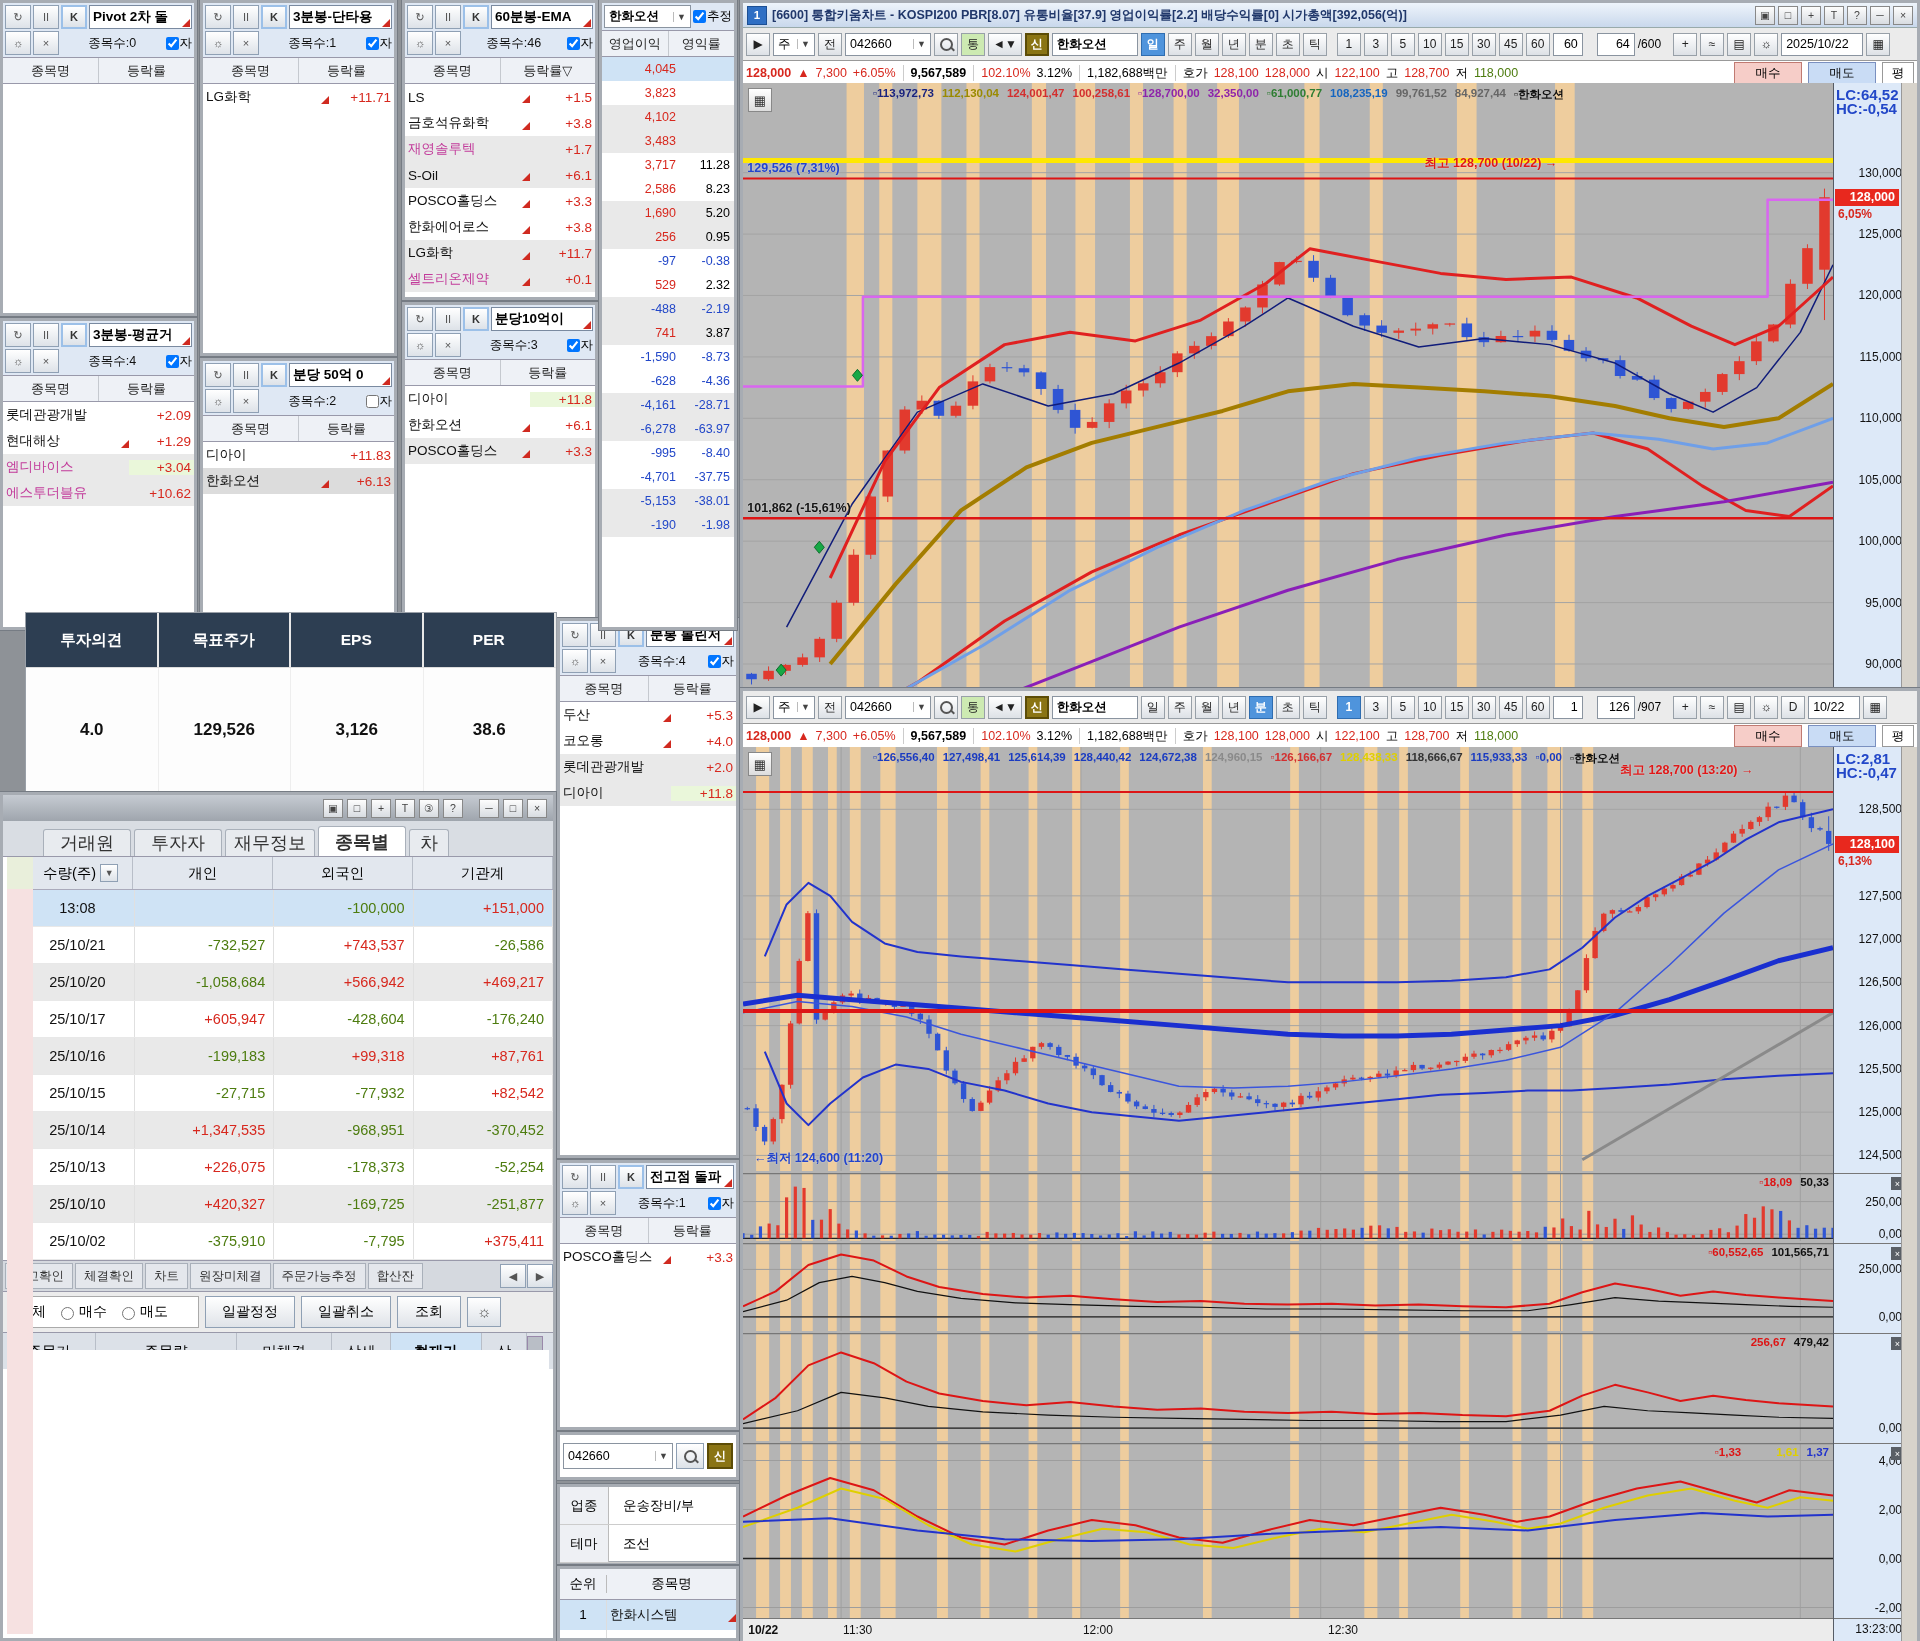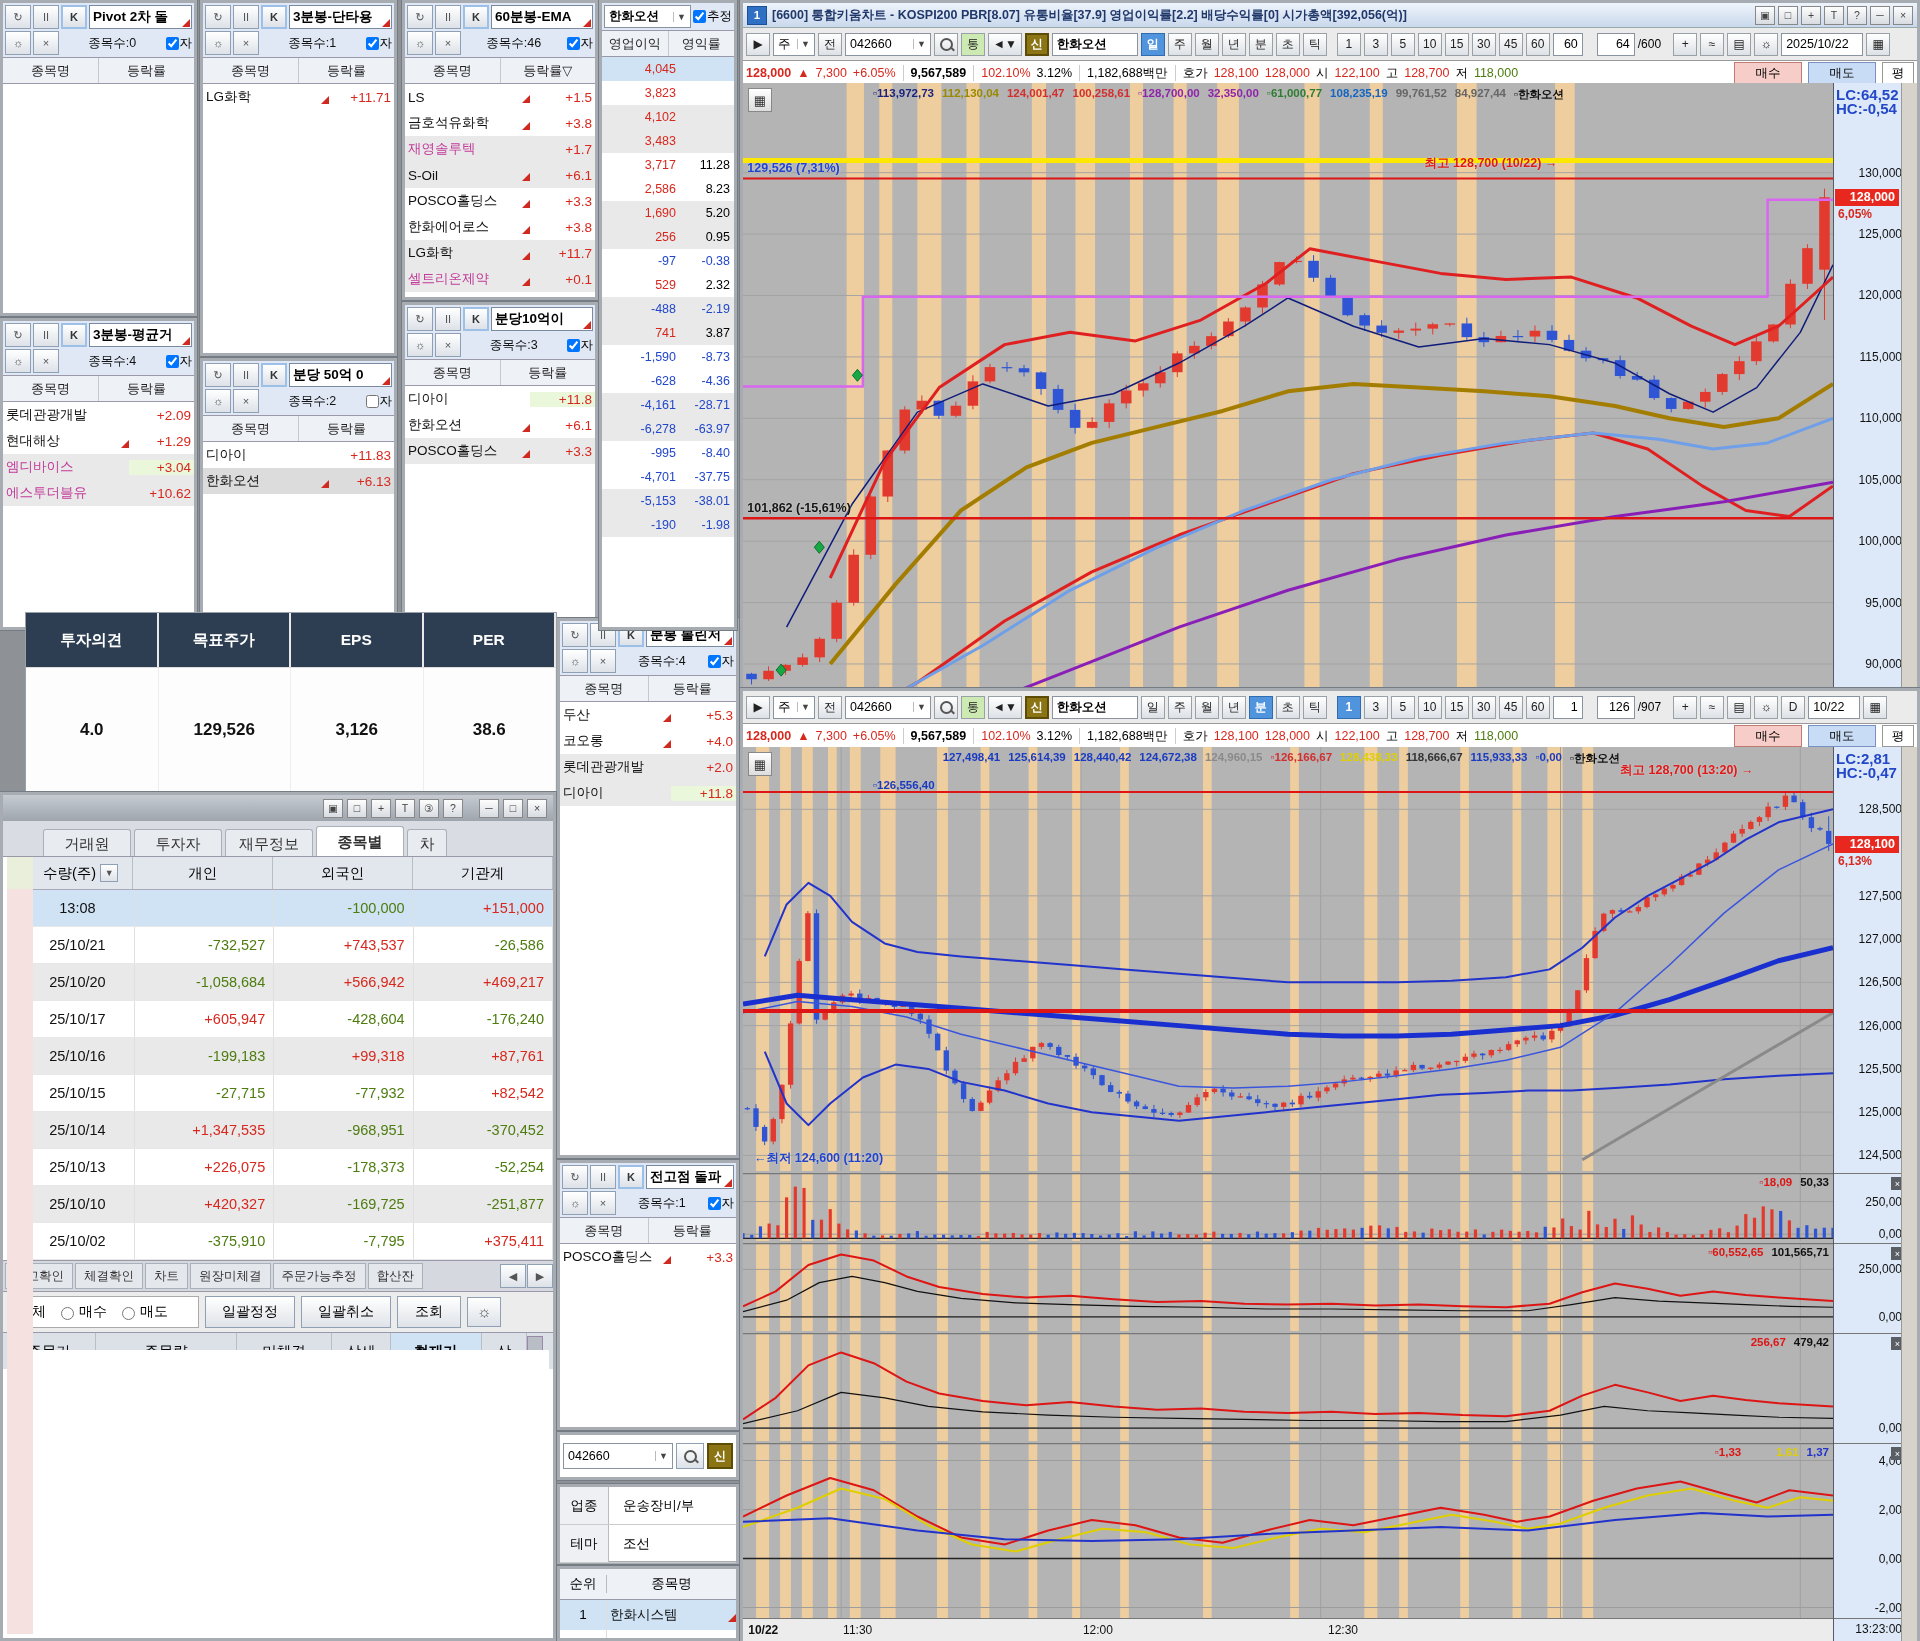--- a/index.html
+++ b/index.html
@@ -40,21 +40,21 @@
   #consensus{position:absolute;left:25px;top:612px;width:530px;height:180px;background:#fdfdfd;border:1px solid #9aa0a8}
   .chead{display:flex;height:54px}
   .chead .cc{flex:1;background:#2d3e52;color:#fff;font-weight:700;font-size:15.5px;display:flex;align-items:center;justify-content:center;border-right:2px solid #e8e8e8}
   .cvals{display:flex;height:124px;border-top:1px solid #ddd}
   .cvals .cc{flex:1;display:flex;align-items:center;justify-content:center;font-size:17px;font-weight:700;color:#111;border-right:1px solid #eee}
   
   #investor{position:absolute;left:0;top:792px;width:556px;height:849px;background:#fff;border:3px solid #a7acb3;outline:1px solid #767c84;box-sizing:border-box}
   .ititle{height:26px;background:linear-gradient(#c6cbd2,#9fa5ad);display:flex;align-items:center;justify-content:flex-end;gap:4px;padding:0 6px;font-size:12px;color:#333}
   .ico{width:18px;height:17px;background:linear-gradient(#fdfdfd,#d8dce1);border:1px solid #888;display:flex;align-items:center;justify-content:center;font-size:10.5px;color:#444}
   .itabs{height:32px;background:#d9dde3;display:flex;align-items:flex-end;padding:3px 4px 0 40px;gap:3px;border-bottom:1px solid #99a}
-  .itab{min-width:88px;text-align:center;background:#e8ebef;border:1px solid #a9b0ba;border-bottom:none;font-size:15px;height:27px;line-height:27px;color:#333;border-radius:3px 3px 0 0;padding:0 8px;box-sizing:border-box}
+  .itab{min-width:88px;text-align:center;background:#e8ebef;border:1px solid #a9b0ba;border-bottom:none;font-size:18px;height:27px;line-height:27px;color:#333;border-radius:3px 3px 0 0;padding:0 8px;box-sizing:border-box}
   .itab.on{background:#fff;font-weight:700;height:30px;line-height:30px}
   .ihead{display:flex;height:32px;background:#e2e7ee;border-bottom:1px solid #aab;font-size:14.5px;align-items:center;margin-left:26px}
   .ihc{border-right:1px solid #b8bec8;height:100%;display:flex;align-items:center;justify-content:center;gap:4px}
   .irow{display:flex;height:36px;align-items:center;font-size:14.5px;margin-left:26px;border-bottom:1px solid #e8e8e8}
   .icell{border-right:1px solid #e0e0e0;height:100%;display:flex;align-items:center;justify-content:flex-end;padding-right:8px;white-space:nowrap}
   .otabs{display:flex;align-items:center;height:30px;background:#d5d9df;border-top:1px solid #99a;border-bottom:1px solid #99a;font-size:12.5px;padding-left:2px;gap:2px}
   .otab{padding:0 8px;height:24px;line-height:24px;background:#e4e7ec;border:1px solid #a9b0ba;color:#333;white-space:nowrap}
   .octl{display:flex;align-items:center;height:40px;background:#ececec;gap:6px;padding-left:4px;font-size:14px}
   .obtn{min-width:88px;height:30px;background:linear-gradient(#fff,#dfe3e8);border:1px solid #8fa0b4;display:flex;align-items:center;justify-content:center;font-size:14px}
   .ohead{display:flex;height:36px;background:#dce1e8;border-top:1px solid #99a;font-size:14.5px;align-items:center}
@@ -752,21 +752,21 @@
           <rect x="1082.992857142857" y="83.93469387755101" width="5.363492063492063" height="12.979591836734699" fill="#2f55d4"></rect>
           <polyline points="21.8,209.40408163265306 43.6,157.4857142857143 65.39999999999999,135.8530612244898 87.2,148.83265306122448 109,174.79183673469387 141.70000000000002,196.42448979591836 174.4,205.07755102040818 218,209.40408163265306 272.5,213.73061224489797 327,218.05714285714282 381.5,222.38367346938773 436,226.71020408163264 490.5,231.03673469387755 545,235.36326530612246 599.5,235.36326530612246 654,235.36326530612246 708.5,233.63265306122446 763,230.17142857142855 806.6,222.38367346938773 839.3000000000001,200.75102040816327 872,170.46530612244896 904.6999999999999,148.83265306122448 937.4,131.5265306122449 970.1,114.2204081632653 1002.8000000000001,92.58775510204082 1035.5,75.28163265306122 1090,62.30204081632654" fill="none" stroke="#2233cc" stroke-width="2" stroke-linejoin="round"></polyline>
           <polyline points="0,256.995918367347 54.5,248.34285714285716 109,252.66938775510206 163.5,256.995918367347 218,261.3224489795918 272.5,265.64897959183673 327,269.9755102040816 381.5,274.30204081632655 436,278.62857142857143 490.5,282.9551020408163 545,287.28163265306125 599.5,289.0122448979592 654,289.0122448979592 708.5,287.28163265306125 763,282.9551020408163 817.5,278.62857142857143 872,268.2448979591837 926.5,252.66938775510206 981,233.63265306122446 1035.5,213.73061224489797 1090,200.75102040816327" fill="none" stroke="#1a2fd0" stroke-width="5" stroke-linejoin="round"></polyline>
           <polyline points="21.8,304.5877551020408 43.6,356.50612244897957 65.39999999999999,378.1387755102041 87.2,356.50612244897957 119.9,330.5469387755102 152.60000000000002,317.56734693877553 185.3,321.8938775510204 218,334.8734693877551 261.59999999999997,343.52653061224487 305.20000000000005,356.50612244897957 348.8,365.1591836734694 392.4,369.48571428571427 436,373.8122448979592 479.6,369.48571428571427 523.1999999999999,365.1591836734694 566.8000000000001,360.8326530612245 610.4000000000001,356.50612244897957 654,352.1795918367347 697.6,347.85306122448975 741.2,346.12244897959187 784.8,343.52653061224487 828.4,343.52653061224487 872,340.93061224489793 926.5,337.46938775510205 981,332.27755102040817 1035.5,328.81632653061223 1090,326.2204081632653" fill="none" stroke="#2233cc" stroke-width="2" stroke-linejoin="round"></polyline>
           <polyline points="0,265.64897959183673 54.5,254.39999999999998 109,259.59183673469386 163.5,269.9755102040816 218,287.28163265306125 272.5,300.26122448979595 327,313.2408163265306 381.5,326.2204081632653 436,339.20000000000005 490.5,340.93061224489793 545,339.20000000000005 599.5,334.8734693877551 654,328.81632653061223 708.5,321.8938775510204 763,313.2408163265306 817.5,300.26122448979595 872,265.64897959183673 926.5,218.05714285714282 981,166.13877551020408 1035.5,122.8734693877551 1090,96.91428571428571" fill="none" stroke="#3a55dd" stroke-width="1.5" stroke-linejoin="round"></polyline>
           <polyline points="839.3000000000001,412.7510204081633 1090,265.64897959183673" fill="none" stroke="#8a8a8a" stroke-width="3" stroke-linejoin="round"></polyline>
           <line x1="0" x2="1090" y1="44.99591836734694" y2="44.99591836734694" stroke="#dd1515" stroke-width="2"></line>
           <line x1="0" x2="1090" y1="263.9183673469388" y2="263.9183673469388" stroke="#dd1515" stroke-width="4"></line>
         </svg>
         <div class="lgd" style="top: 4px; left: 130px;">
-          <span style="color: rgb(26, 59, 193); margin-top: 28px;">▫126,556,40</span>
+          <span style="color: rgb(26, 59, 193);">▫126,556,40</span>
           <span style="color: rgb(26, 59, 193);">127,498,41</span>
           <span style="color: rgb(26, 59, 193);">125,614,39</span>
           <span style="color: rgb(26, 59, 193);">128,440,42</span>
           <span style="color: rgb(26, 59, 193);">124,672,38</span>
           <span style="color: rgb(138, 138, 138);">124,960,15</span>
           <span style="color: rgb(211, 47, 47);">▫126,166,67</span>
           <span style="color: rgb(223, 207, 0);">128,438,33</span>
           <span style="color: rgb(51, 51, 51);">118,666,67</span>
           <span style="color: rgb(26, 59, 193);">115,933,33</span>
           <span style="color: rgb(26, 59, 193);">▫0,00</span>

